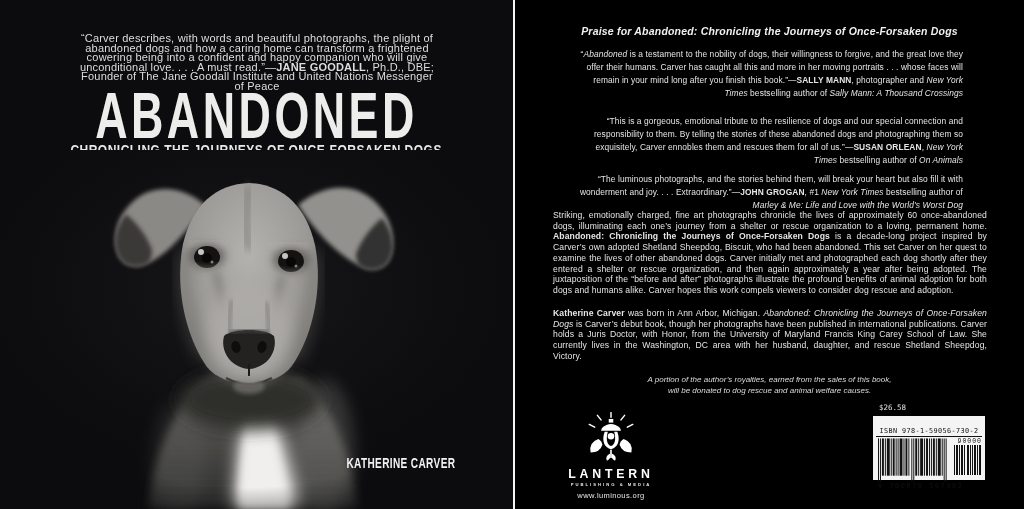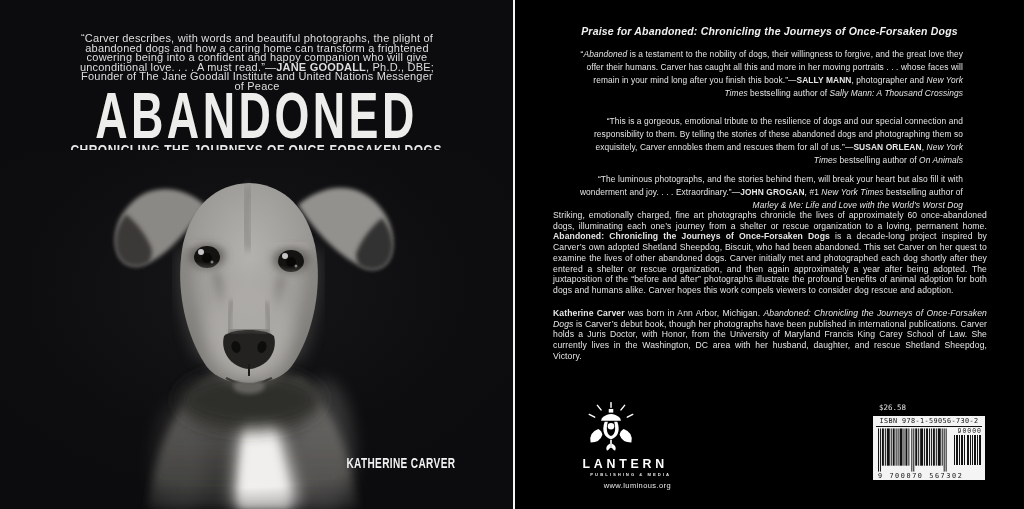--- a/index.html
+++ b/index.html
@@ -71,40 +71,40 @@
   }
   .desc { top: 210px; }
   .bio  { top: 308px; }
   .royalty {
     position: absolute; left: 0; top: 375px; width: 509px; text-align: center;
     font-size: 8px; line-height: 10.5px; font-style: italic; color: #dcdcdc;
     white-space: pre-line;
   }
   
   .publisher {
-    position: absolute; left: 36px; top: 402px; width: 120px; text-align: right;
+    position: absolute; left: 36px; top: 412px; width: 120px; text-align: center;
   }
   .publisher svg { display: block; margin: 0 auto; }
   .pub-name {
     margin-top: 2px; font-size: 13px; font-weight: 700; letter-spacing: 4px;
     color: #fff; transform: scaleX(0.95); transform-origin: center;
   }
   .pub-tagline {
     margin-top: 1px; font-size: 4.2px; font-weight: 700; letter-spacing: 2px;
     color: #e8e8e8;
   }
   .pub-site { margin-top: 4px; font-size: 7.5px; color: #e8e8e8; letter-spacing: 0.4px; }
   
   .price {
     position: absolute; left: 364px; top: 403px;
     font-size: 7.5px; color: #e0e0e0; font-family: "DejaVu Sans Mono", monospace;
   }
   .barcode-box {
     position: absolute; left: 358px; top: 416px; width: 112px; height: 64px;
-    background: #f4f4f4; color: #000; padding: 1px 3px;
+    background: #f4f4f4; color: #000; padding: 11px 3px;
   }
   .isbn-line {
     font-family: "DejaVu Sans Mono", monospace; font-size: 6.8px;
     letter-spacing: 0.4px; text-align: center; color: #111;
     border-bottom: 1px solid #111; padding-bottom: 1px; white-space: nowrap;
   }
   .bars-row { display: flex; margin-top: 1px; }
   .bars-main { margin-left: 2px; }
   .addon-col { margin-left: 4px; width: 32px; text-align: right; }
   .addon-code {
@@ -233,20 +233,22 @@
     <h3 class="praise-heading"><span style="font-weight: bold; font-style: italic;">Praise for </span><span style="font-weight: bold; font-style: italic;">Abandoned: Chronicling the Journeys of Once-Forsaken Dogs</span></h3>
 
     <p class="quote q1"><span>“</span><span style="font-style: italic;">Abandoned</span><span> is a testament to the nobility of dogs, their willingness to forgive, and the great love they offer their humans. Carver has caught all this and more in her moving portraits . . . whose faces will remain in your mind long after you finish this book.”—</span><span style="font-weight: bold;">SALLY MANN</span><span>, photographer and </span><span style="font-style: italic;">New York Times</span><span> bestselling author of </span><span style="font-style: italic;">Sally Mann: A Thousand Crossings</span></p>
     <p class="quote q2"><span>“This is a gorgeous, emotional tribute to the resilience of dogs and our special connection and responsibility to them. By telling the stories of these abandoned dogs and photographing them so exquisitely, Carver ennobles them and rescues them for all of us.”—</span><span style="font-weight: bold;">SUSAN ORLEAN</span><span>, </span><span style="font-style: italic;">New York Times</span><span> bestselling author of </span><span style="font-style: italic;">On Animals</span></p>
     <p class="quote q3"><span>“The luminous photographs, and the stories behind them, will break your heart but also fill it with wonderment and joy. . . . Extraordinary.”—</span><span style="font-weight: bold;">JOHN GROGAN</span><span>, #1 </span><span style="font-style: italic;">New York Times</span><span> bestselling author of </span><span style="font-style: italic;">Marley &amp; Me: Life and Love with the World’s Worst Dog</span></p>
 
     <p class="desc"><span>Striking, emotionally charged, fine art photographs chronicle the lives of approximately 60 once-abandoned dogs, illuminating each one’s journey from a shelter or rescue organization to a loving, permanent home. </span><span style="font-weight: bold;">Abandoned: Chronicling the Journeys of Once-Forsaken Dogs</span><span> is a decade-long project inspired by Carver’s own adopted Shetland Sheepdog, Biscuit, who had been abandoned. This set Carver on her quest to examine the lives of other abandoned dogs. Carver initially met and photographed each dog shortly after they entered a shelter or rescue organization, and then again approximately a year after being adopted. The juxtaposition of the “before and after” photographs illustrate the profound benefits of animal adoption for both dogs and humans alike. Carver hopes this work compels viewers to consider dog rescue and adoption.</span></p>
 
     <p class="bio"><span style="font-weight: bold;">Katherine Carver</span><span> was born in Ann Arbor, Michigan. </span><span style="font-style: italic;">Abandoned: Chronicling the Journeys of Once-Forsaken Dogs</span><span> is Carver’s debut book, though her photographs have been published in international publications. Carver holds a Juris Doctor, with Honor, from the University of Maryland Francis King Carey School of Law. She currently lives in the Washington, DC area with her husband, daughter, and rescue Shetland Sheepdog, Victory.</span></p>
 
+    <p class="royalty">A portion of the author’s royalties, earned from the sales of this book,
+will be donated to dog rescue and animal welfare causes.</p>
 
     <div class="publisher">
       <svg width="58" height="52" viewBox="0 0 64 56" aria-hidden="true">
         <g stroke="#fff" stroke-width="1.6" stroke-linecap="round">
           <line x1="32" y1="5" x2="32" y2="0"></line>
           <line x1="21" y1="8" x2="17" y2="3"></line>
           <line x1="43" y1="8" x2="47" y2="3"></line>
           <line x1="14" y1="16" x2="8" y2="13"></line>
           <line x1="50" y1="16" x2="56" y2="13"></line>
         </g>

